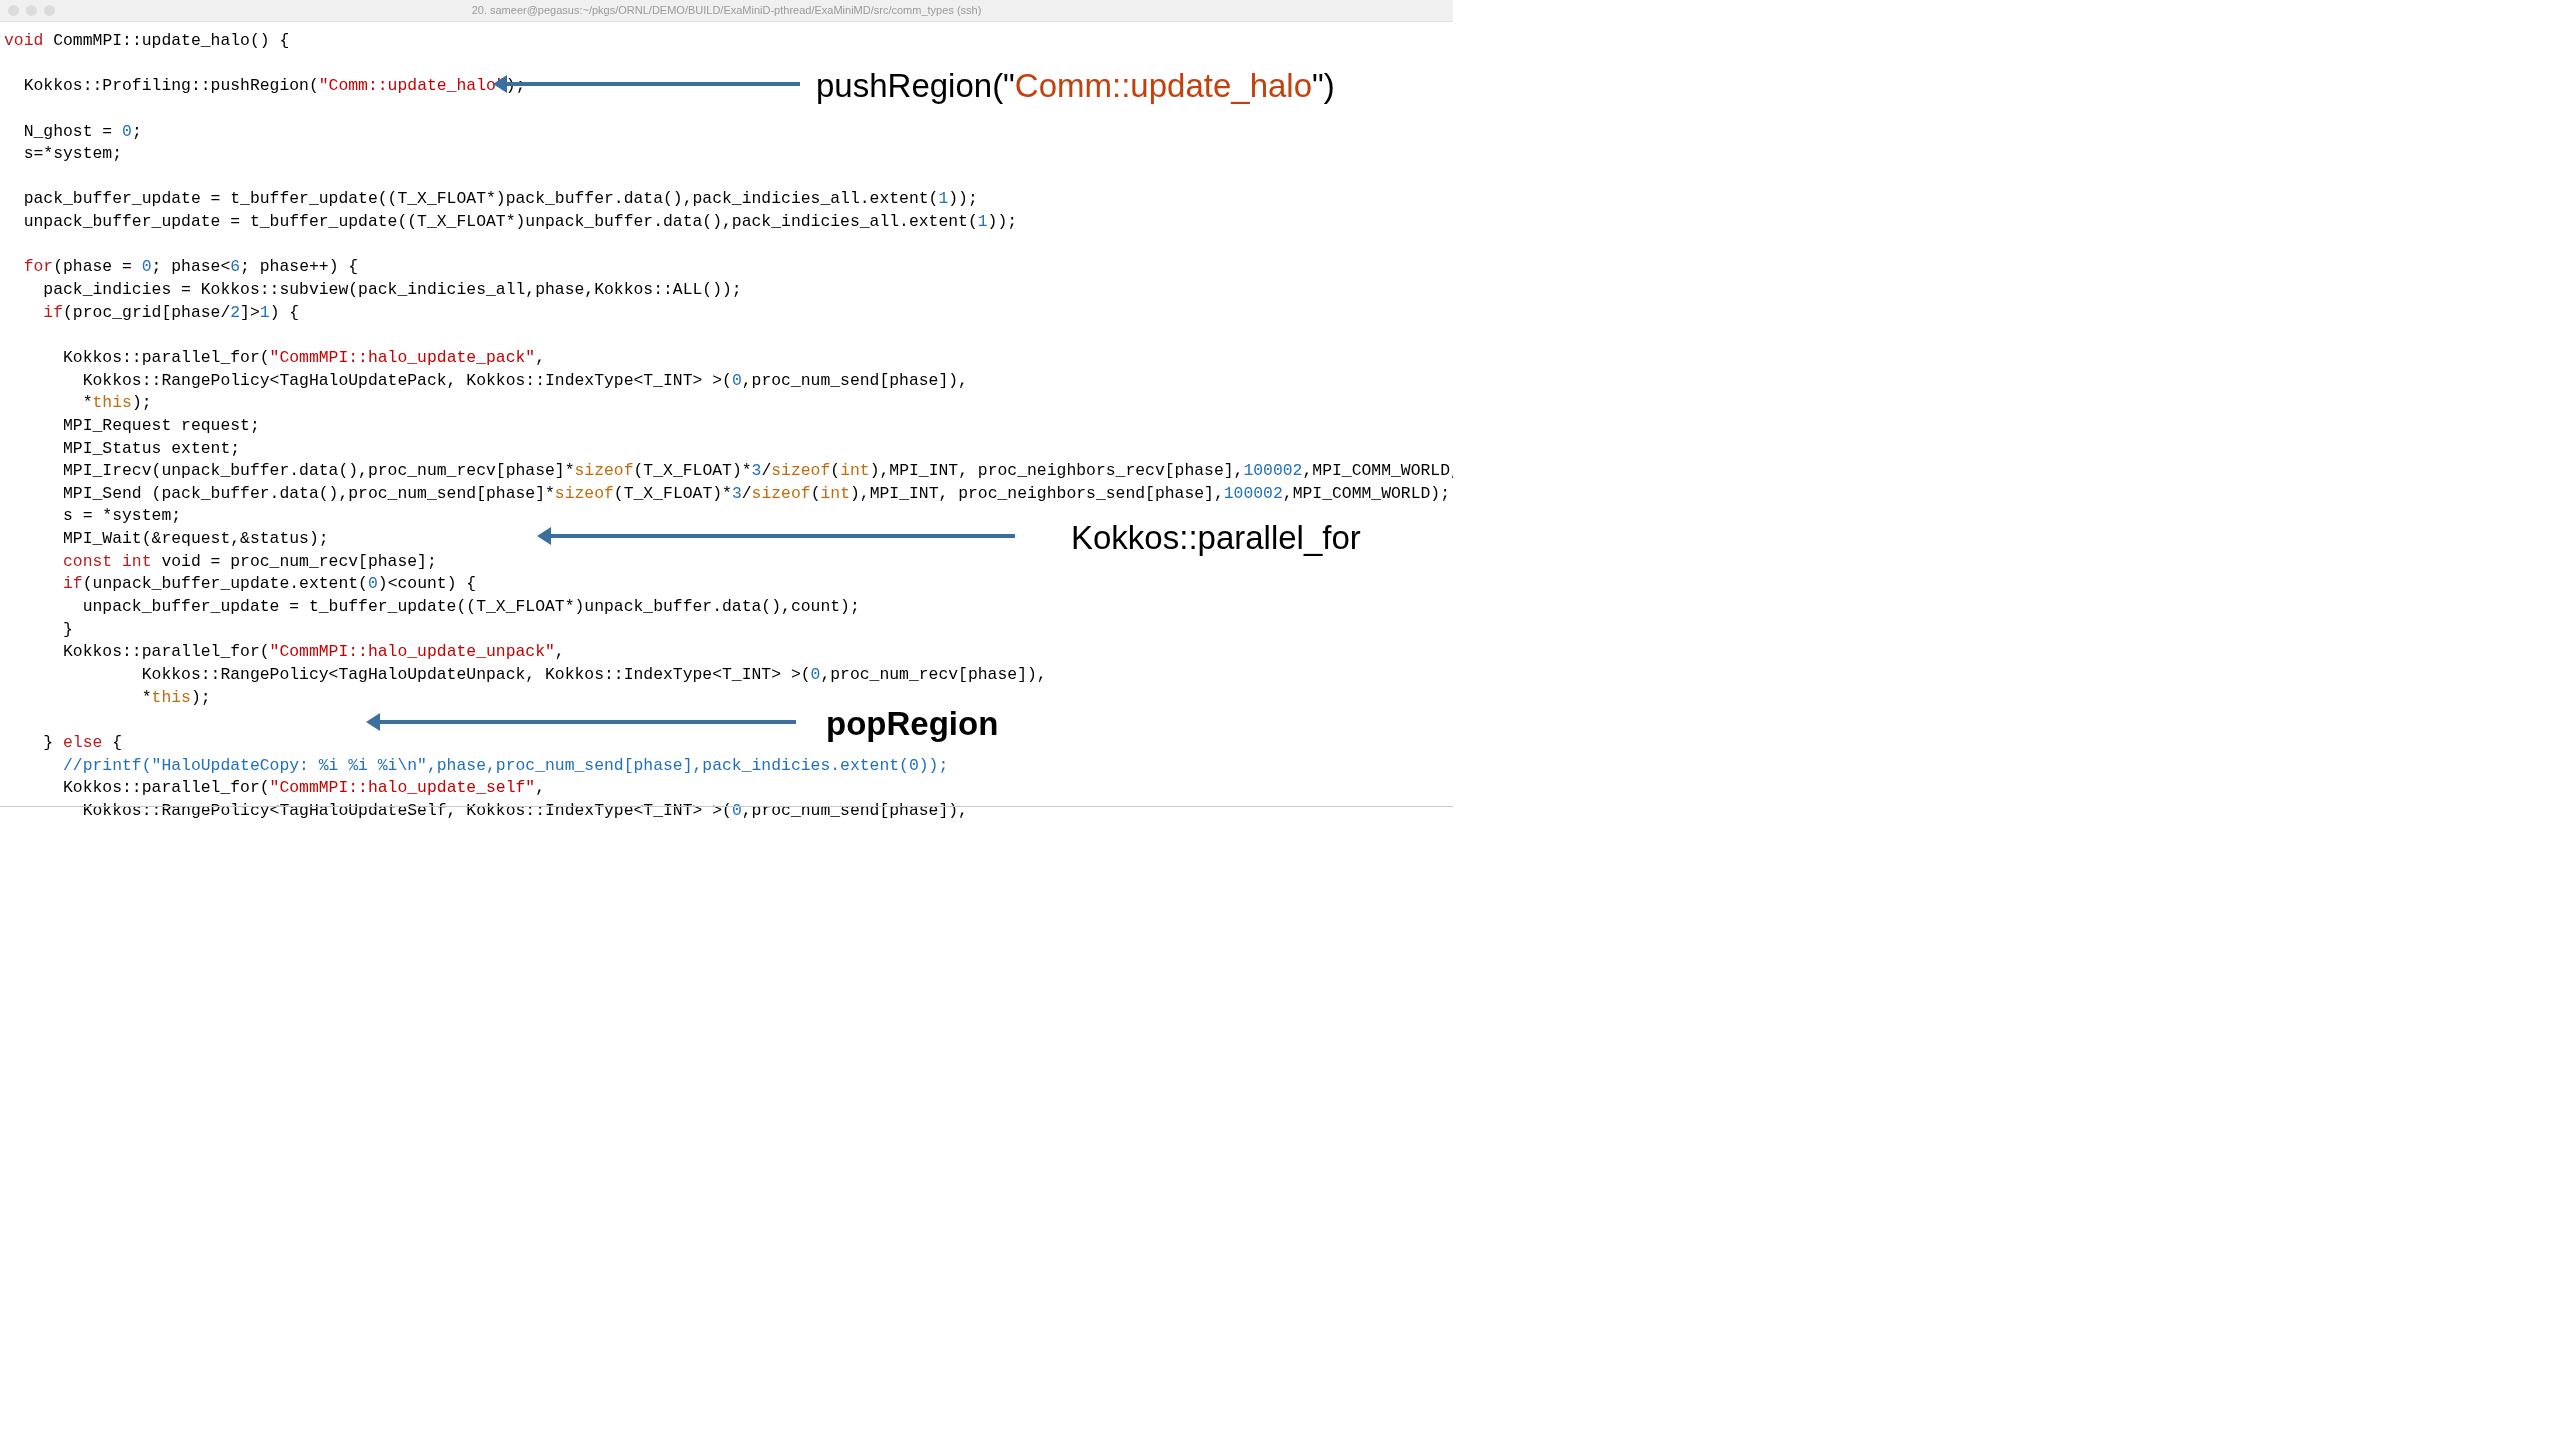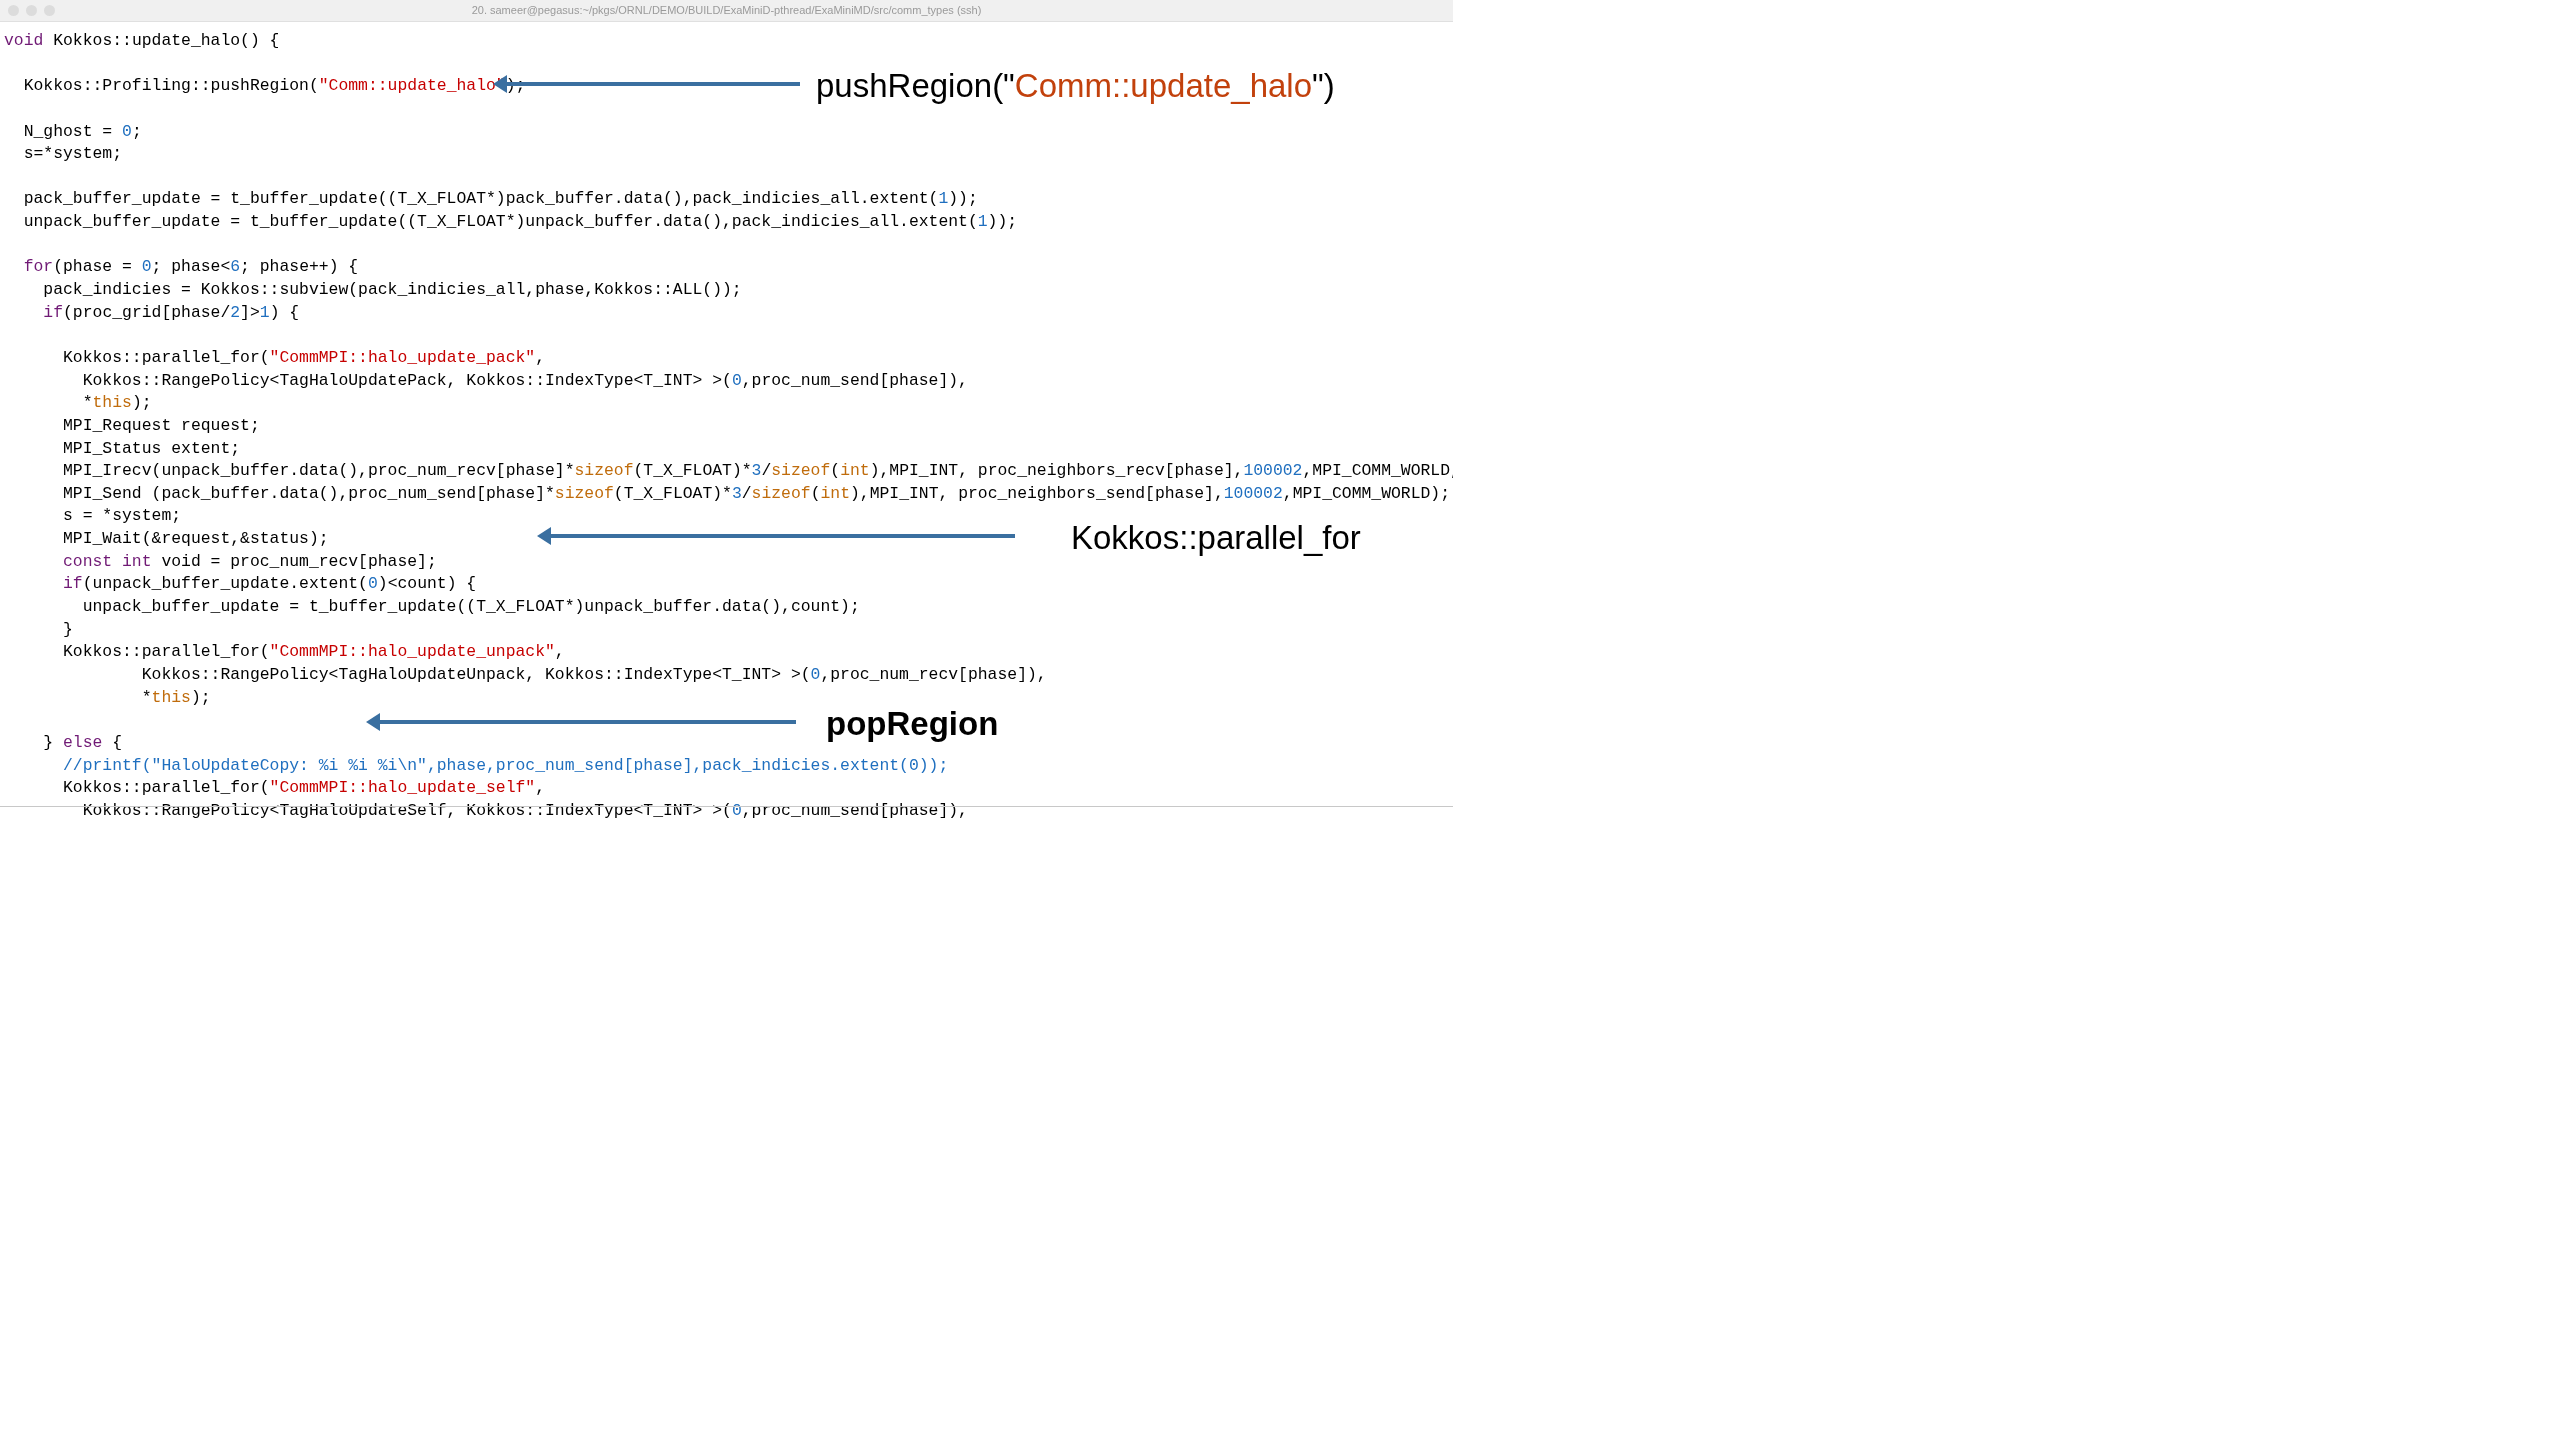--- a/index.html
+++ b/index.html
@@ -36,21 +36,21 @@
       font-size: 11px;
       color: #9a9a9a;
       white-space: nowrap;
     }
     .code {
       padding: 8px 4px 4px 4px;
       white-space: pre;
       color: #000;
       letter-spacing: 0;
     }
-    .kw-struct { color: #701a75; }         
+    .kw-struct { color: #b91c1c; }         
     .kw-type   { color: #c06c0c; text-align: right; }         
     .str       { color: #c60000; }         
     .num       { color: #1f6fbf; }         
     .comm      { color: #1f6fbf; }         
     .hrline { border-top: 1px solid #c8c8c8; position:absolute; left:0; right:0; top: 806px;}
 
     
     .anno {
       position: absolute;
       font-family: Arial, Helvetica, sans-serif;
@@ -79,21 +79,21 @@
 
 <div class="titlebar">
   <div class="traffic-lights">
     <div class="tl"></div>
     <div class="tl"></div>
     <div class="tl"></div>
   </div>
   <div class="title-text">20. sameer@pegasus:~/pkgs/ORNL/DEMO/BUILD/ExaMiniD-pthread/ExaMiniMD/src/comm_types (ssh)</div>
 </div>
 
-<div class="code"><span class="kw-struct">void</span><span> Kokkos::update_halo() {</span>
+<div class="code"><span class="kw-struct">void</span><span> CommMPI::update_halo() {</span>
 <span></span>
 <span>  Kokkos::Profiling::pushRegion(</span><span class="str">"Comm::update_halo"</span><span>);</span>
 <span></span>
 <span>  N_ghost = </span><span class="num">0</span><span>;</span>
 <span>  s=*system;</span>
 <span></span>
 <span>  pack_buffer_update = t_buffer_update((T_X_FLOAT*)pack_buffer.data(),pack_indicies_all.extent(</span><span class="num">1</span><span>));</span>
 <span>  unpack_buffer_update = t_buffer_update((T_X_FLOAT*)unpack_buffer.data(),pack_indicies_all.extent(</span><span class="num">1</span><span>));</span>
 <span></span>
 <span class="kw-struct">  for</span><span>(phase = </span><span class="num">0</span><span>; phase&lt;</span><span class="num">6</span><span>; phase++) {</span>

